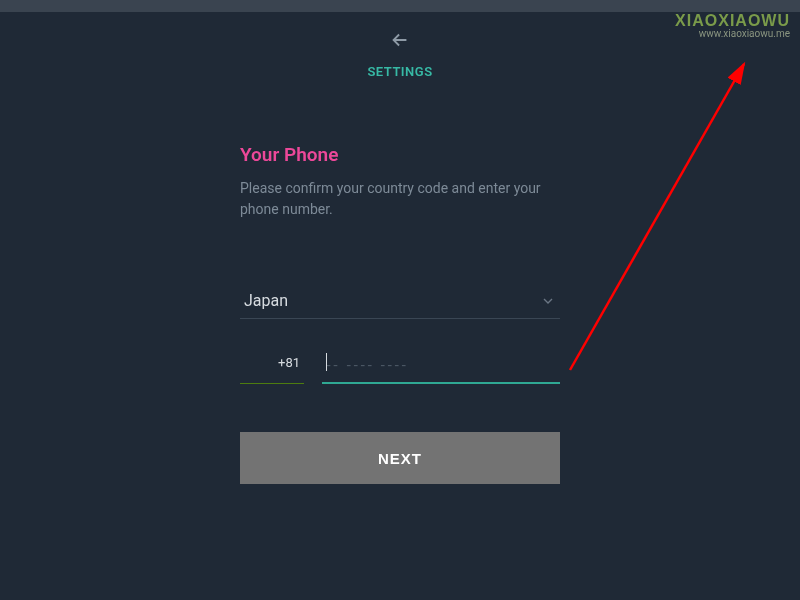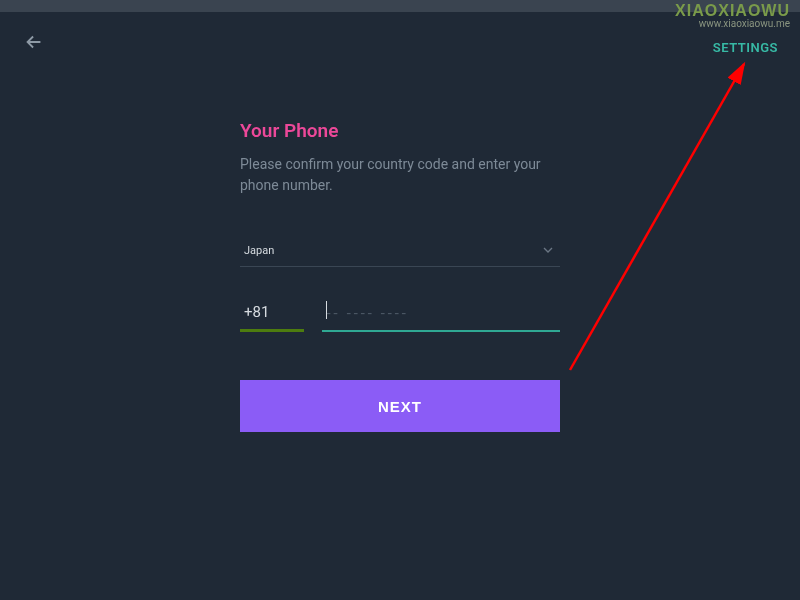--- a/index.html
+++ b/index.html
@@ -15,21 +15,21 @@
       overflow: hidden;
       position: relative;
     }
     .top-strip {
       height: 12px;
       background: #3a4450;
       width: 100%;
     }
     .watermark {
       position: absolute;
-      top: 2px;
+      top: 12px;
       right: 10px;
       text-align: right;
       pointer-events: none;
       z-index: 10;
     }
     .watermark-main {
       font-size: 16px;
       font-weight: bold;
       letter-spacing: 1px;
       color: #7a9b4a;
@@ -38,20 +38,21 @@
     .watermark-sub {
       font-size: 10px;
       color: #8a9580;
       margin-top: -2px;
     }
     .header {
       display: flex;
       justify-content: space-between;
       align-items: center;
       padding: 16px 22px;
+      flex-direction: column;
     }
     .back-arrow {
       width: 24px;
       height: 24px;
       cursor: pointer;
       display: flex;
       align-items: center;
       justify-content: center;
     }
     .back-arrow svg {
@@ -74,57 +75,57 @@
     .title {
       color: #ec4899;
       font-size: 19px;
       font-weight: 600;
       margin-bottom: 12px;
     }
     .subtitle {
       color: #7d8a97;
       font-size: 14px;
       line-height: 1.5;
-      margin-bottom: 38px;
+      margin-bottom: 63px;
     }
     .country-select {
       position: relative;
       border-bottom: 1px solid #3a4654;
       padding: 8px 4px;
       cursor: pointer;
       display: flex;
       justify-content: space-between;
       align-items: center;
       margin-bottom: 28px;
     }
     .country-name {
       color: #d6dbe0;
-      font-size: 11px;
+      font-size: 16px;
     }
     .chevron {
       width: 16px;
       height: 16px;
     }
     .chevron svg {
       stroke: #6a7684;
       fill: none;
       stroke-width: 2;
     }
     .phone-row {
       display: flex;
       gap: 18px;
       margin-bottom: 48px;
     }
     .country-code {
       width: 64px;
-      border-bottom: 3px solid #4d7c0f;
+      border-bottom: 1px solid #4d7c0f;
       padding: 8px 4px;
       color: #d6dbe0;
-      font-size: 15px;
-      text-align: left;
+      font-size: 13px;
+      text-align: right;
     }
     .phone-input-wrap {
       flex: 1;
       border-bottom: 2px solid #2fa893;
       padding: 8px 4px;
       position: relative;
     }
     .phone-input {
       background: transparent;
       border: none;
@@ -142,21 +143,21 @@
       position: absolute;
       left: 4px;
       top: 6px;
       width: 1px;
       height: 18px;
       background: #d6dbe0;
     }
     .next-button {
       width: 100%;
       height: 52px;
-      background: #8b5cf6;
+      background: #737373;
       color: #ffffff;
       border: none;
       font-size: 15px;
       font-weight: 600;
       letter-spacing: 1px;
       cursor: pointer;
     }
     .annotation-arrow {
       position: absolute;
       top: 50px;

